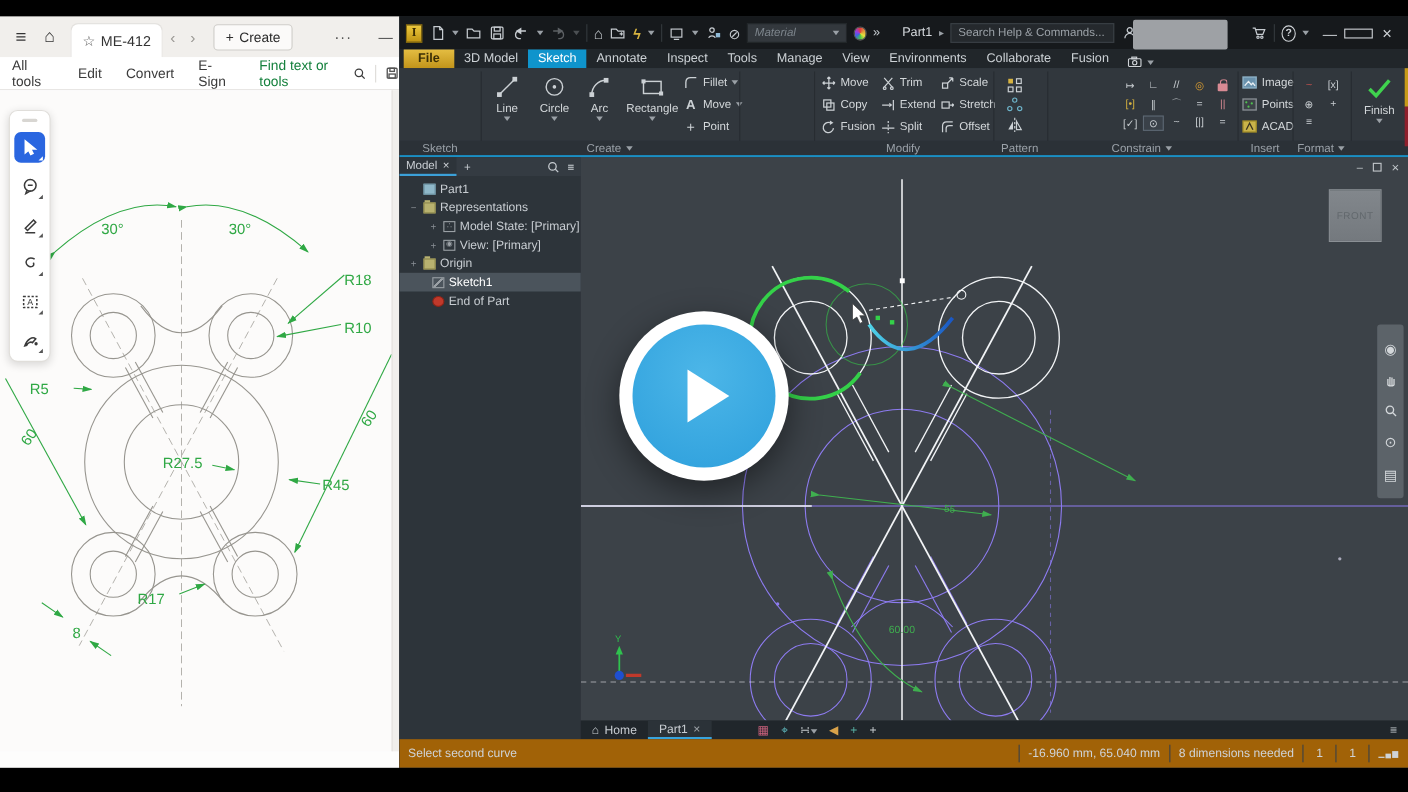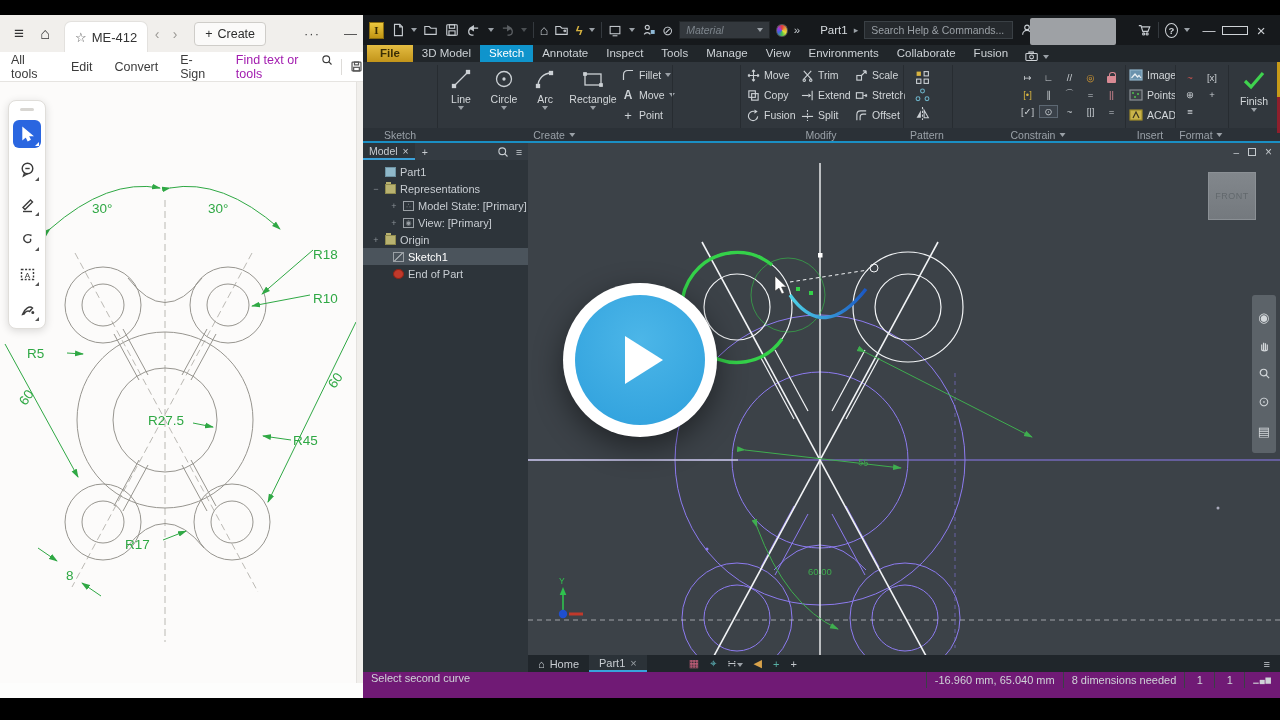--- a/index.html
+++ b/index.html
@@ -14,21 +14,21 @@
 .ac-ham{font-size:17px;margin-left:6px}
 .ac-home{font-size:16px}
 .ac-tab{display:flex;align-items:center;gap:5px;background:#fff;border:1px solid #e3e1de;border-bottom:none;border-radius:7px 7px 0 0;height:31px;margin-top:6px;padding:0 10px;margin-left:6px}
 .ac-tab .star{color:#555;font-size:13px}
 .ac-nav{color:#9a9894;font-size:14px;width:18px;text-align:center}
 .ac-create{display:flex;align-items:center;gap:5px;border:1px solid #cfcdc9;border-radius:4px;height:24px;padding:0 10px;background:#fbfaf9;margin-left:10px;font-size:12.5px;color:#2c2c2c}
 .ac-dots{margin-left:38px;color:#444;letter-spacing:1px;font-size:13px}
 .ac-min{margin-left:24px;color:#444;font-size:13px}
 .ac-mb{position:absolute;left:0;top:37px;width:363px;height:30px;background:#fff;border-bottom:1px solid #e6e4e1;display:flex;align-items:center;font-size:12.5px;color:#3b3b3b}
 .ac-mb .mi{padding:0 11px}
-.ac-find{margin-left:12px;color:#a21caf;display:flex;gap:6px}
+.ac-find{margin-left:12px;color:#15803d;display:flex;align-items:center;gap:6px}
 .ac-mb svg{stroke:#3b3b3b;fill:none;stroke-width:1.5}
 .ac-sep{width:1px;height:16px;background:#dddbd8;margin:0 8px}
 .ac-doc{position:absolute;left:0;top:67px;width:363px;height:601px;background:#fcfbfa}
 .ac-scrollv{position:absolute;right:0;top:67px;width:7px;height:601px;background:#f1efec;border-left:1px solid #e4e2df}
 .ac-status{position:absolute;left:0;top:668px;width:363px;height:15px;background:#f6f5f3;border-top:1px solid #e2e0dd;display:flex;align-items:center}
 .ac-size{font-size:9.5px;color:#3f3f3f;background:#eceae7;height:100%;display:flex;align-items:center;padding:0 8px}
 .ac-hscroll{position:absolute;left:165px;top:6px;width:190px;height:3px;background:#b3b1ae;border-radius:2px}
 .ac-palette{position:absolute;left:8px;top:18px;width:38px;background:#fff;border:1px solid #e0deda;border-radius:8px;box-shadow:0 2px 8px rgba(0,0,0,.14);padding:7px 0 5px;display:flex;flex-direction:column;align-items:center;gap:7px}
 .ac-palette::before{content:"";width:14px;height:3px;border-radius:2px;background:#d8d6d2;margin-bottom:2px}
 .pt{position:relative;width:28px;height:28px;border-radius:6px;display:flex;align-items:center;justify-content:center}
@@ -105,21 +105,21 @@
 .viewcube{position:absolute;left:680px;top:29px;width:48px;height:48px;background:linear-gradient(#82878c,#74797e);border:1px solid #8b9095;display:flex;align-items:center;justify-content:center;font-size:9px;letter-spacing:.5px;color:#62686d}
 .docctl{position:absolute;right:8px;top:2px;display:flex;gap:9px;align-items:center;color:#c4c9cd;font-size:10px}
 .docctl .mx{width:8px;height:8px;border:1px solid #c4c9cd;display:inline-block}
 .navbar{position:absolute;right:4px;top:152px;width:24px;height:158px;background:rgba(95,102,108,.92);border-radius:3px;display:flex;flex-direction:column;align-items:center;justify-content:space-evenly;color:#d3d7da;font-size:13px}
 .navbar svg{stroke:#d3d7da;fill:none;stroke-width:1.3}
 
 .inv-doctabs{position:absolute;left:165px;top:640px;width:752px;height:17px;background:#20262b;display:flex;align-items:center;font-size:11px;color:#c8cdd2}
 .dtab{display:flex;align-items:center;gap:5px;height:100%;padding:0 10px}
 .dtab.active{background:#2b3238;border-bottom:2px solid #38a3dc}
 .dticons{display:flex;align-items:center;gap:11px;margin-left:42px;font-size:11px}
-.inv-status{position:absolute;left:0;top:657px;width:917px;height:26px;background:#701a75;display:flex;align-items:flex-start;font-size:11px;color:#cfd3d7}
+.inv-status{position:absolute;left:0;top:657px;width:917px;height:26px;background:#a16207;display:flex;align-items:center;font-size:11px;color:#cfd3d7}
 .st-seg{display:flex;align-items:center;height:16px;padding:0 8px;border-left:1px solid #3a4046}
 .sliver-g{position:absolute;right:0;top:47px;width:3px;height:35px;background:#c79a18}
 .sliver-r{position:absolute;right:0;top:82px;width:3px;height:36px;background:#8e1f2c}
 
 .cv .pu{stroke:#8d7bf0;stroke-width:1;fill:none}
 .cv .wh{stroke:#f2f4f6;stroke-width:1.2;fill:none}
 .cv .gr{stroke:#34d149;fill:none}
 .cv .dimg{stroke:#3fae4f;stroke-width:1;fill:none}
 .cv text{font-family:"Liberation Sans",sans-serif}
 

